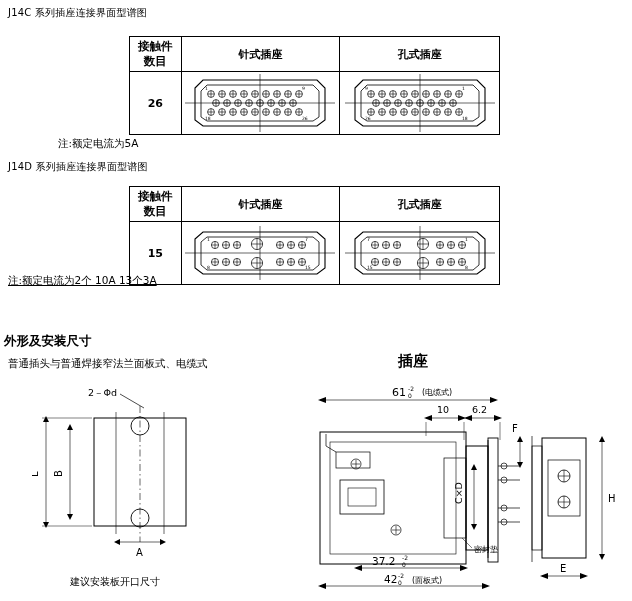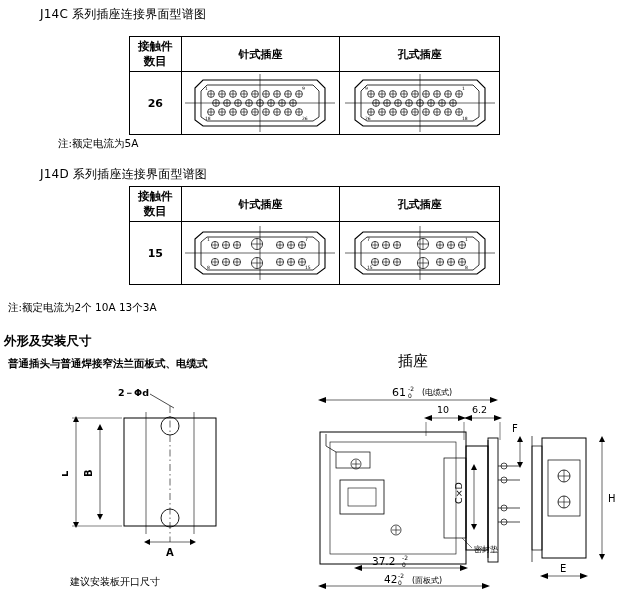--- a/index.html
+++ b/index.html
@@ -4,33 +4,33 @@
 <style>
   html,body{margin:0;padding:0;}
   body{
     width:632px;height:601px;position:relative;
     background:#ffffff;
     font-family:"DejaVu Sans","Liberation Sans",sans-serif;
     font-size:11px;color:#000;
     overflow:hidden;
   }
   .abs{position:absolute;}
-  .ttl{font-size:12px;letter-spacing:0.2px;white-space:nowrap;margin-left:32px;}
+  .ttl{font-size:10px;letter-spacing:0.2px;white-space:nowrap;}
   .note{font-size:10.5px;white-space:nowrap;text-align:right;}
   
   .spec{position:absolute;border:1px solid #000;border-collapse:collapse;background:#fff;}
   .spec td{border:1px solid #000;text-align:center;vertical-align:middle;font-size:11px;padding:0;}
   .hdr{font-weight:bold;font-size:11.5px;text-align:center;}
   .cntcell{font-weight:bold;font-size:12px;}
   
   .conn{position:relative;width:100%;height:100%;}
   .conn svg{display:block;margin:0 auto;}
   
   .secttl{font-size:12.5px;font-weight:bold;white-space:nowrap;}
-  .sub{font-size:10.5px;white-space:nowrap;font-weight:bold;}
+  .sub{font-size:10.5px;white-space:nowrap;}
   .big{font-size:15px;white-space:nowrap;}
   .lbl2{font-size:10px;white-space:nowrap;}
 </style>
 </head>
 <body>
 
 <div class="abs ttl" style="left:8px;top:6px;">J14C 系列插座连接界面型谱图</div>
 
 <table class="spec" style="left:129px;top:36px;width:371px;">
   <tbody>
@@ -185,21 +185,21 @@
           <text x="117" y="46" font-size="4.5" fill="#000">18</text>
         </svg>
       </div>
     </td>
   </tr>
 </tbody>
   </table>
 
 <div class="abs note" style="left:58px;top:137px;">注:额定电流为5A</div>
 
-<div class="abs ttl" style="left:8px;top:166px;">J14D 系列插座连接界面型谱图</div>
+<div class="abs ttl" style="left:8px;top:160px;">J14D 系列插座连接界面型谱图</div>
 
 <table class="spec" style="left:129px;top:186px;width:371px;">
   <tbody>
       <tr>
     <td style="width:52px;height:34px;">
       <div class="hdr">接触件</div>
       <div class="hdr">数目</div>
     </td>
     <td style="width:158px;" class="hdr">针式插座</td>
     <td style="width:159px;" class="hdr">孔式插座</td>
@@ -295,27 +295,27 @@
           <text x="120" y="15" font-size="4.5" fill="#000">1</text>
           <text x="22" y="43" font-size="4.5" fill="#000">15</text>
           <text x="120" y="43" font-size="4.5" fill="#000">8</text>
         </svg>
       </div>
     </td>
   </tr>
 </tbody>
   </table>
 
-<div class="abs note" style="left:8px;top:301px;">注:额定电流为2个 10A    13个3A</div>
+<div class="abs note" style="left:8px;top:274px;text-decoration:underline;">注:额定电流为2个 10A    13个3A</div>
 
 <div class="abs secttl" style="left:4px;top:333px;">外形及安装尺寸</div>
 <div class="abs sub" style="left:8px;top:357px;">普通插头与普通焊接窄法兰面板式、电缆式</div>
-<div class="abs big" style="left:398px;top:352px;">插座</div>
-
-<div class="abs" style="left:62px;top:382px;width:220px;height:190px;font-weight:bold;">
+<div class="abs big" style="left:398px;top:352px;font-weight:bold;">插座</div>
+
+<div class="abs" style="left:32px;top:382px;width:220px;height:190px;">
   <svg width="220" height="190" viewBox="0 0 220 190">
 
     <text x="56" y="14" font-size="9.5" fill="#000">2－Φd</text>
     <line x1="88" y1="12" x2="112" y2="26" stroke="#000" stroke-width="0.7"></line>
 
     <rect x="62" y="36" width="92" height="108" fill="none" stroke="#000" stroke-width="1"></rect>
 
     <line x1="84" y1="30" x2="84" y2="152" stroke="#000" stroke-width="0.6"></line>
     <line x1="132" y1="30" x2="132" y2="152" stroke="#000" stroke-width="0.6"></line>
 

